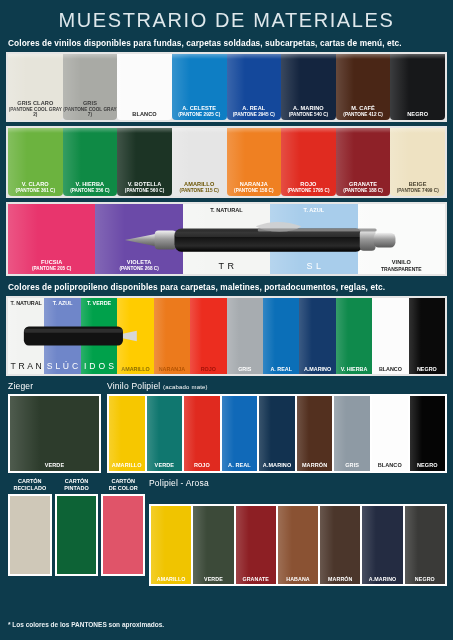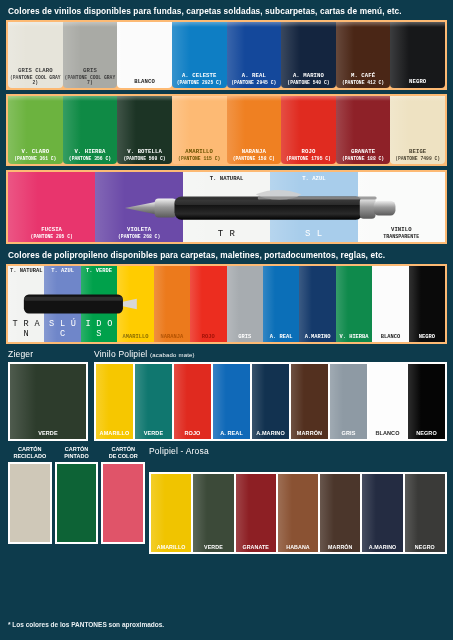--- a/index.html
+++ b/index.html
@@ -28,25 +28,24 @@
     font-weight:700;
     color:#ffffff;
     padding:6px 0 3px 8px;
     letter-spacing:.1px;
   }
 
   
   .strip {
     position:relative;
     margin:0 6px;
-    background:#fdba74;
+    background:#e5e5e5;
     padding:2px;
     display:flex;
     gap:0;
-    font-family:Liberation Mono, monospace;
   }
   .sw {
     position:relative;
     flex:1 1 0;
     display:flex;
     flex-direction:column;
     justify-content:flex-end;
     align-items:center;
     overflow:hidden;
   }
@@ -115,21 +114,21 @@
   }
   .row-pp .bigword{ font-size:8.6px; font-weight:400; letter-spacing:.3px; }
 
   
   .sec-head {
     font-size:8.5px; font-weight:400; color:#ffffff;
     letter-spacing:.2px;
   }
   .sec-head .small { font-size:6px; }
   .two-col { display:flex; margin-top:5px; }
-  .col-zieger { width:88px; padding-left:8px; }
+  .col-zieger { width:101px; padding-left:8px; }
   .col-expand { flex:1; padding-left:6px; padding-right:6px; }
 
   .strip-in { background:#fff; padding:2px; display:flex; gap:2px; }
 
   .row-ze { height:79px; }
   .row-ze .sw .lbl { font-size:5.5px; }
 
   
   .col-carton { width:145px; padding-left:8px; }
   .col-polipiel { flex:1; padding-right:6px; padding-left:4px; }
@@ -163,20 +162,21 @@
       radial-gradient(circle at 30% 40%, rgba(0,0,0,.05) 0 1px, transparent 1px),
       radial-gradient(circle at 80% 70%, rgba(0,0,0,.04) 0 1px, transparent 1px);
     background-size:4px 4px, 6px 6px;
   }
 </style>
 </head>
 <body>
 
 <div class="page">
 
+  <div class="title">MUESTRARIO DE MATERIALES</div>
 
   <div class="subhead">Colores de vinilos disponibles para fundas, carpetas soldadas, subcarpetas, cartas de menú, etc.</div>
 
   <div class="strip vinyl row-vinyl1" id="row-vinyl1">
       <div class="sw gloss" style="background: rgb(230, 228, 218);">
         <div class="lbl" style="color: rgb(59, 59, 59);">GRIS CLARO<span class="pan">(PANTONE COOL GRAY 2)</span></div>
       </div>
       <div class="sw gloss" style="background: rgb(169, 170, 165);">
         <div class="lbl" style="color: rgb(59, 59, 59);">GRIS<span class="pan">(PANTONE COOL GRAY 7)</span></div>
       </div>

